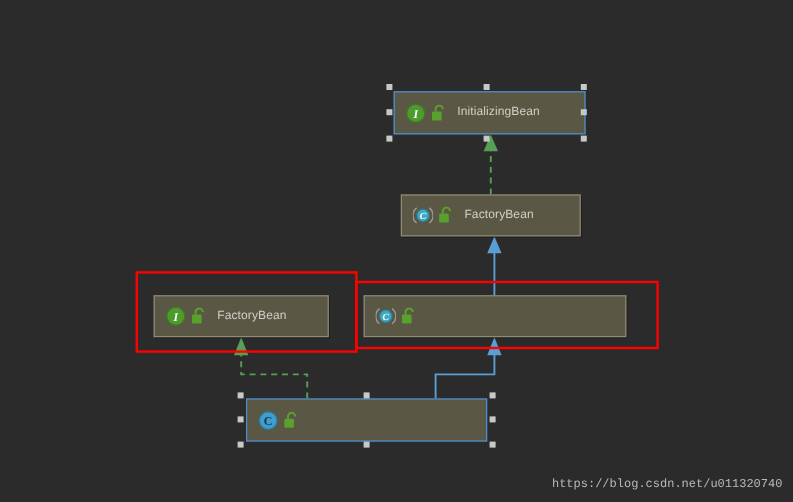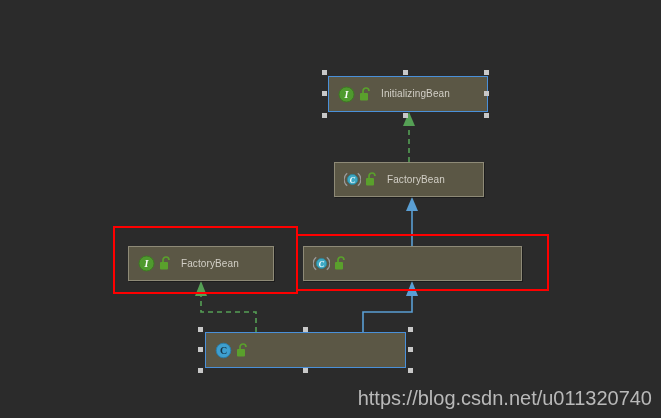--- a/index.html
+++ b/index.html
@@ -82,22 +82,22 @@
     border: 2px solid #ff0000;
     background: transparent;
   }
 
   
   #watermark {
     position: absolute;
     right: 9px;
     bottom: 8px;
     color: #b9b9b9;
-    font-size: 20px;
-    font-family: Liberation Sans, sans-serif;
+    font-size: 10px;
+    font-family: Liberation Mono, monospace;
     white-space: nowrap;
   }
 </style>
 </head>
 <body>
 
 <div id="canvas">
 
   <svg id="edge-layer" viewBox="0 0 661 418" width="661" height="418">
 

